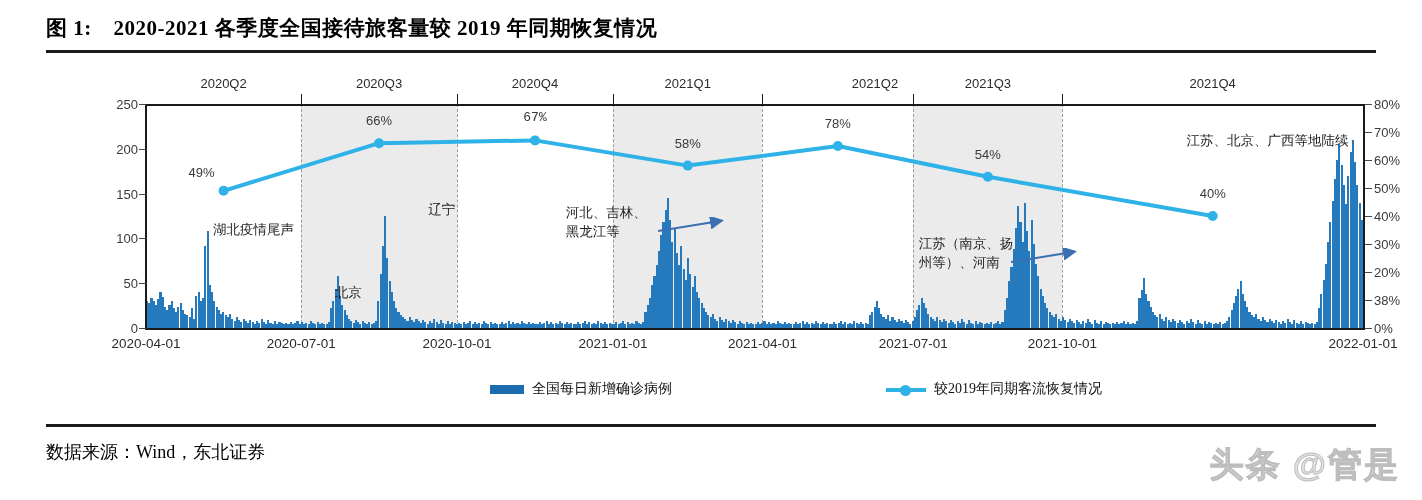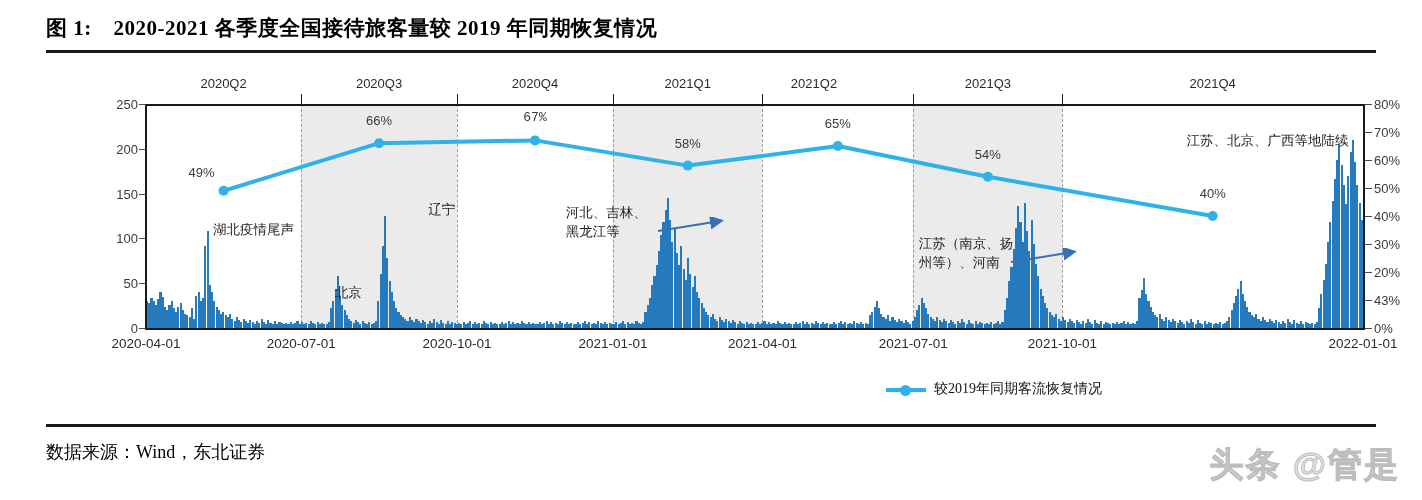--- a/index.html
+++ b/index.html
@@ -689,40 +689,40 @@
     <div class="yaxisR"></div>
     <div id="axisLayer">
         <div class="qtitle" style="left: 177.584px;">2020Q2</div>
         <div class="tick-top" style="left: 255.167px;"></div>
         <div class="qtitle" style="left: 333.055px;">2020Q3</div>
         <div class="tick-top" style="left: 410.943px;"></div>
         <div class="qtitle" style="left: 489.014px;">2020Q4</div>
         <div class="tick-top" style="left: 567.085px;"></div>
         <div class="qtitle" style="left: 641.748px;">2021Q1</div>
         <div class="tick-top" style="left: 716.41px;"></div>
-        <div class="qtitle" style="left: 768px;">2021Q2</div>
+        <div class="qtitle" style="left: 829px;">2021Q2</div>
         <div class="tick-top" style="left: 867.318px;"></div>
         <div class="qtitle" style="left: 941.86px;">2021Q3</div>
         <div class="tick-top" style="left: 1016.4px;"></div>
         <div class="qtitle" style="left: 1166.7px;">2021Q4</div>
         <div class="ylabel" style="top: 260px; left: 40px; width: 52px;">0</div>
         <div class="ytickL" style="top: 260px; left: 93px;"></div>
         <div class="ylabel" style="top: 215.2px; left: 40px; width: 52px;">50</div>
         <div class="ytickL" style="top: 215.2px; left: 93px;"></div>
         <div class="ylabel" style="top: 170.4px; left: 40px; width: 52px;">100</div>
         <div class="ytickL" style="top: 170.4px; left: 93px;"></div>
         <div class="ylabel" style="top: 125.6px; left: 40px; width: 52px;">150</div>
         <div class="ytickL" style="top: 125.6px; left: 93px;"></div>
         <div class="ylabel" style="top: 80.8px; left: 40px; width: 52px;">200</div>
         <div class="ytickL" style="top: 80.8px; left: 93px;"></div>
         <div class="ylabel" style="top: 36px; left: 40px; width: 52px;">250</div>
         <div class="ytickL" style="top: 36px; left: 93px;"></div>
         <div class="ylabelR" style="top: 260px; left: 1328px;">0%</div>
         <div class="ytickR" style="top: 260px; left: 1319px;"></div>
-        <div class="ylabelR" style="top: 232px; left: 1328px;">43%</div>
+        <div class="ylabelR" style="top: 232px; left: 1328px;">38%</div>
         <div class="ytickR" style="top: 232px; left: 1319px;"></div>
         <div class="ylabelR" style="top: 204px; left: 1328px;">20%</div>
         <div class="ytickR" style="top: 204px; left: 1319px;"></div>
         <div class="ylabelR" style="top: 176px; left: 1328px;">30%</div>
         <div class="ytickR" style="top: 176px; left: 1319px;"></div>
         <div class="ylabelR" style="top: 148px; left: 1328px;">40%</div>
         <div class="ytickR" style="top: 148px; left: 1319px;"></div>
         <div class="ylabelR" style="top: 120px; left: 1328px;">50%</div>
         <div class="ytickR" style="top: 120px; left: 1319px;"></div>
         <div class="ylabelR" style="top: 92px; left: 1328px;">60%</div>
@@ -736,21 +736,21 @@
         <div class="xlabel" style="left: 410.943px;">2020-10-01</div>
         <div class="xlabel" style="left: 567.085px;">2021-01-01</div>
         <div class="xlabel" style="left: 716.41px;">2021-04-01</div>
         <div class="xlabel" style="left: 867.318px;">2021-07-01</div>
         <div class="xlabel" style="left: 1016.4px;">2021-10-01</div>
         <div class="xlabel" style="left: 1317px;">2022-01-01</div>
         <div class="dlabel" style="left: 155.584px; top: 96.8px;">49%</div>
         <div class="dlabel" style="left: 333.055px; top: 45.2px;">66%</div>
         <div class="dlabel" style="left: 489.014px; top: 42px; font-family: Liberation Mono, monospace;">67%</div>
         <div class="dlabel" style="left: 641.748px; top: 67.6px;">58%</div>
-        <div class="dlabel" style="left: 791.865px; top: 48px;">65%</div>
+        <div class="dlabel" style="left: 791.865px; top: 48px;">78%</div>
         <div class="dlabel" style="left: 941.86px; top: 78.8px;">54%</div>
         <div class="dlabel" style="left: 1166.7px; top: 118px;">40%</div>
       </div>
     <div id="annoLayer">
         <div class="anno" style="left: 166.935px; top: 152.48px;">
           <div>湖北疫情尾声</div>
         </div>
         <div class="anno" style="left: 288.635px; top: 215.2px;">
           <div>北京</div>
         </div>
@@ -781,20 +781,24 @@
           </defs>
           <line x1="0" y1="14" x2="62" y2="4" stroke="#3a6fb0" stroke-width="2" marker-end="url(#ah4)"></line>
         </svg>
         <div class="anno" style="left: 1140.54px; top: 62.88px;">
           <div>江苏、北京、广西等地陆续</div>
         </div>
       </div>
   </div>
 
   <div class="legend">
+    <div class="lg-item" style="left:444px;top:2px;">
+      <span class="lg-bar"></span>
+      <span class="lg-txt">全国每日新增确诊病例</span>
+    </div>
     <div class="lg-item" style="left:840px;top:2px;">
       <span class="lg-line">
           <i></i>
           <b></b>
         </span>
       <span class="lg-txt">较2019年同期客流恢复情况</span>
     </div>
   </div>
 
   <div class="rule-bot"></div>

